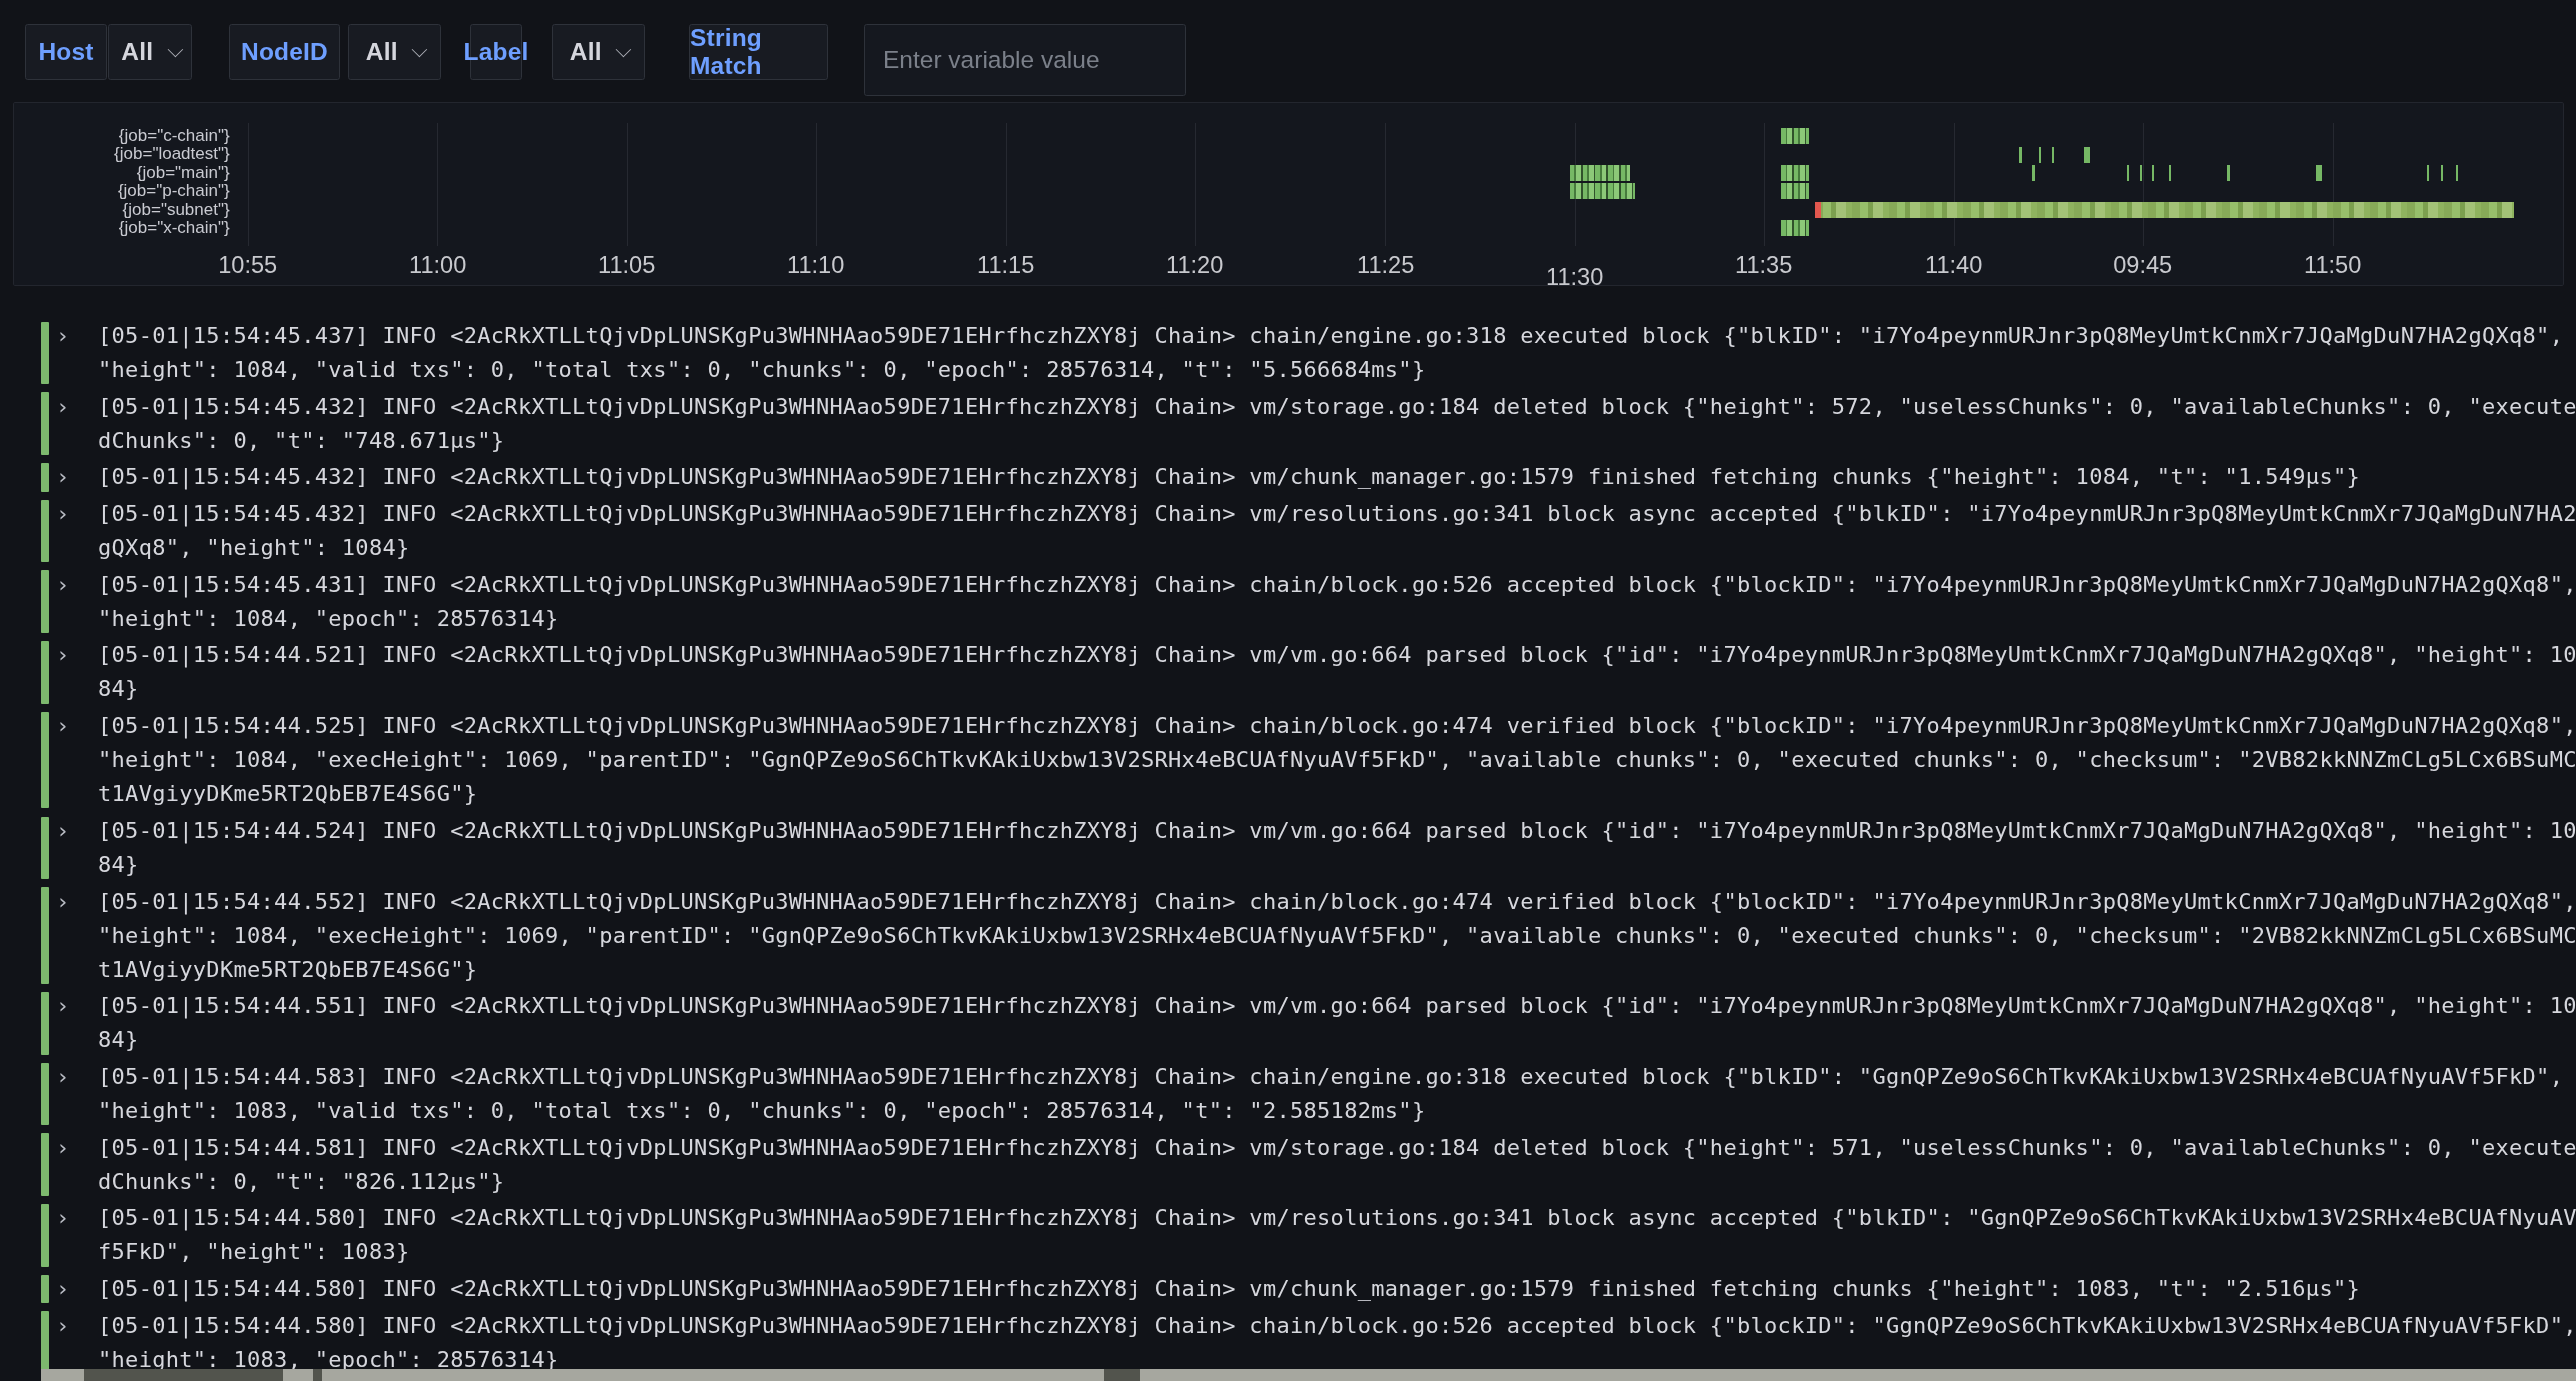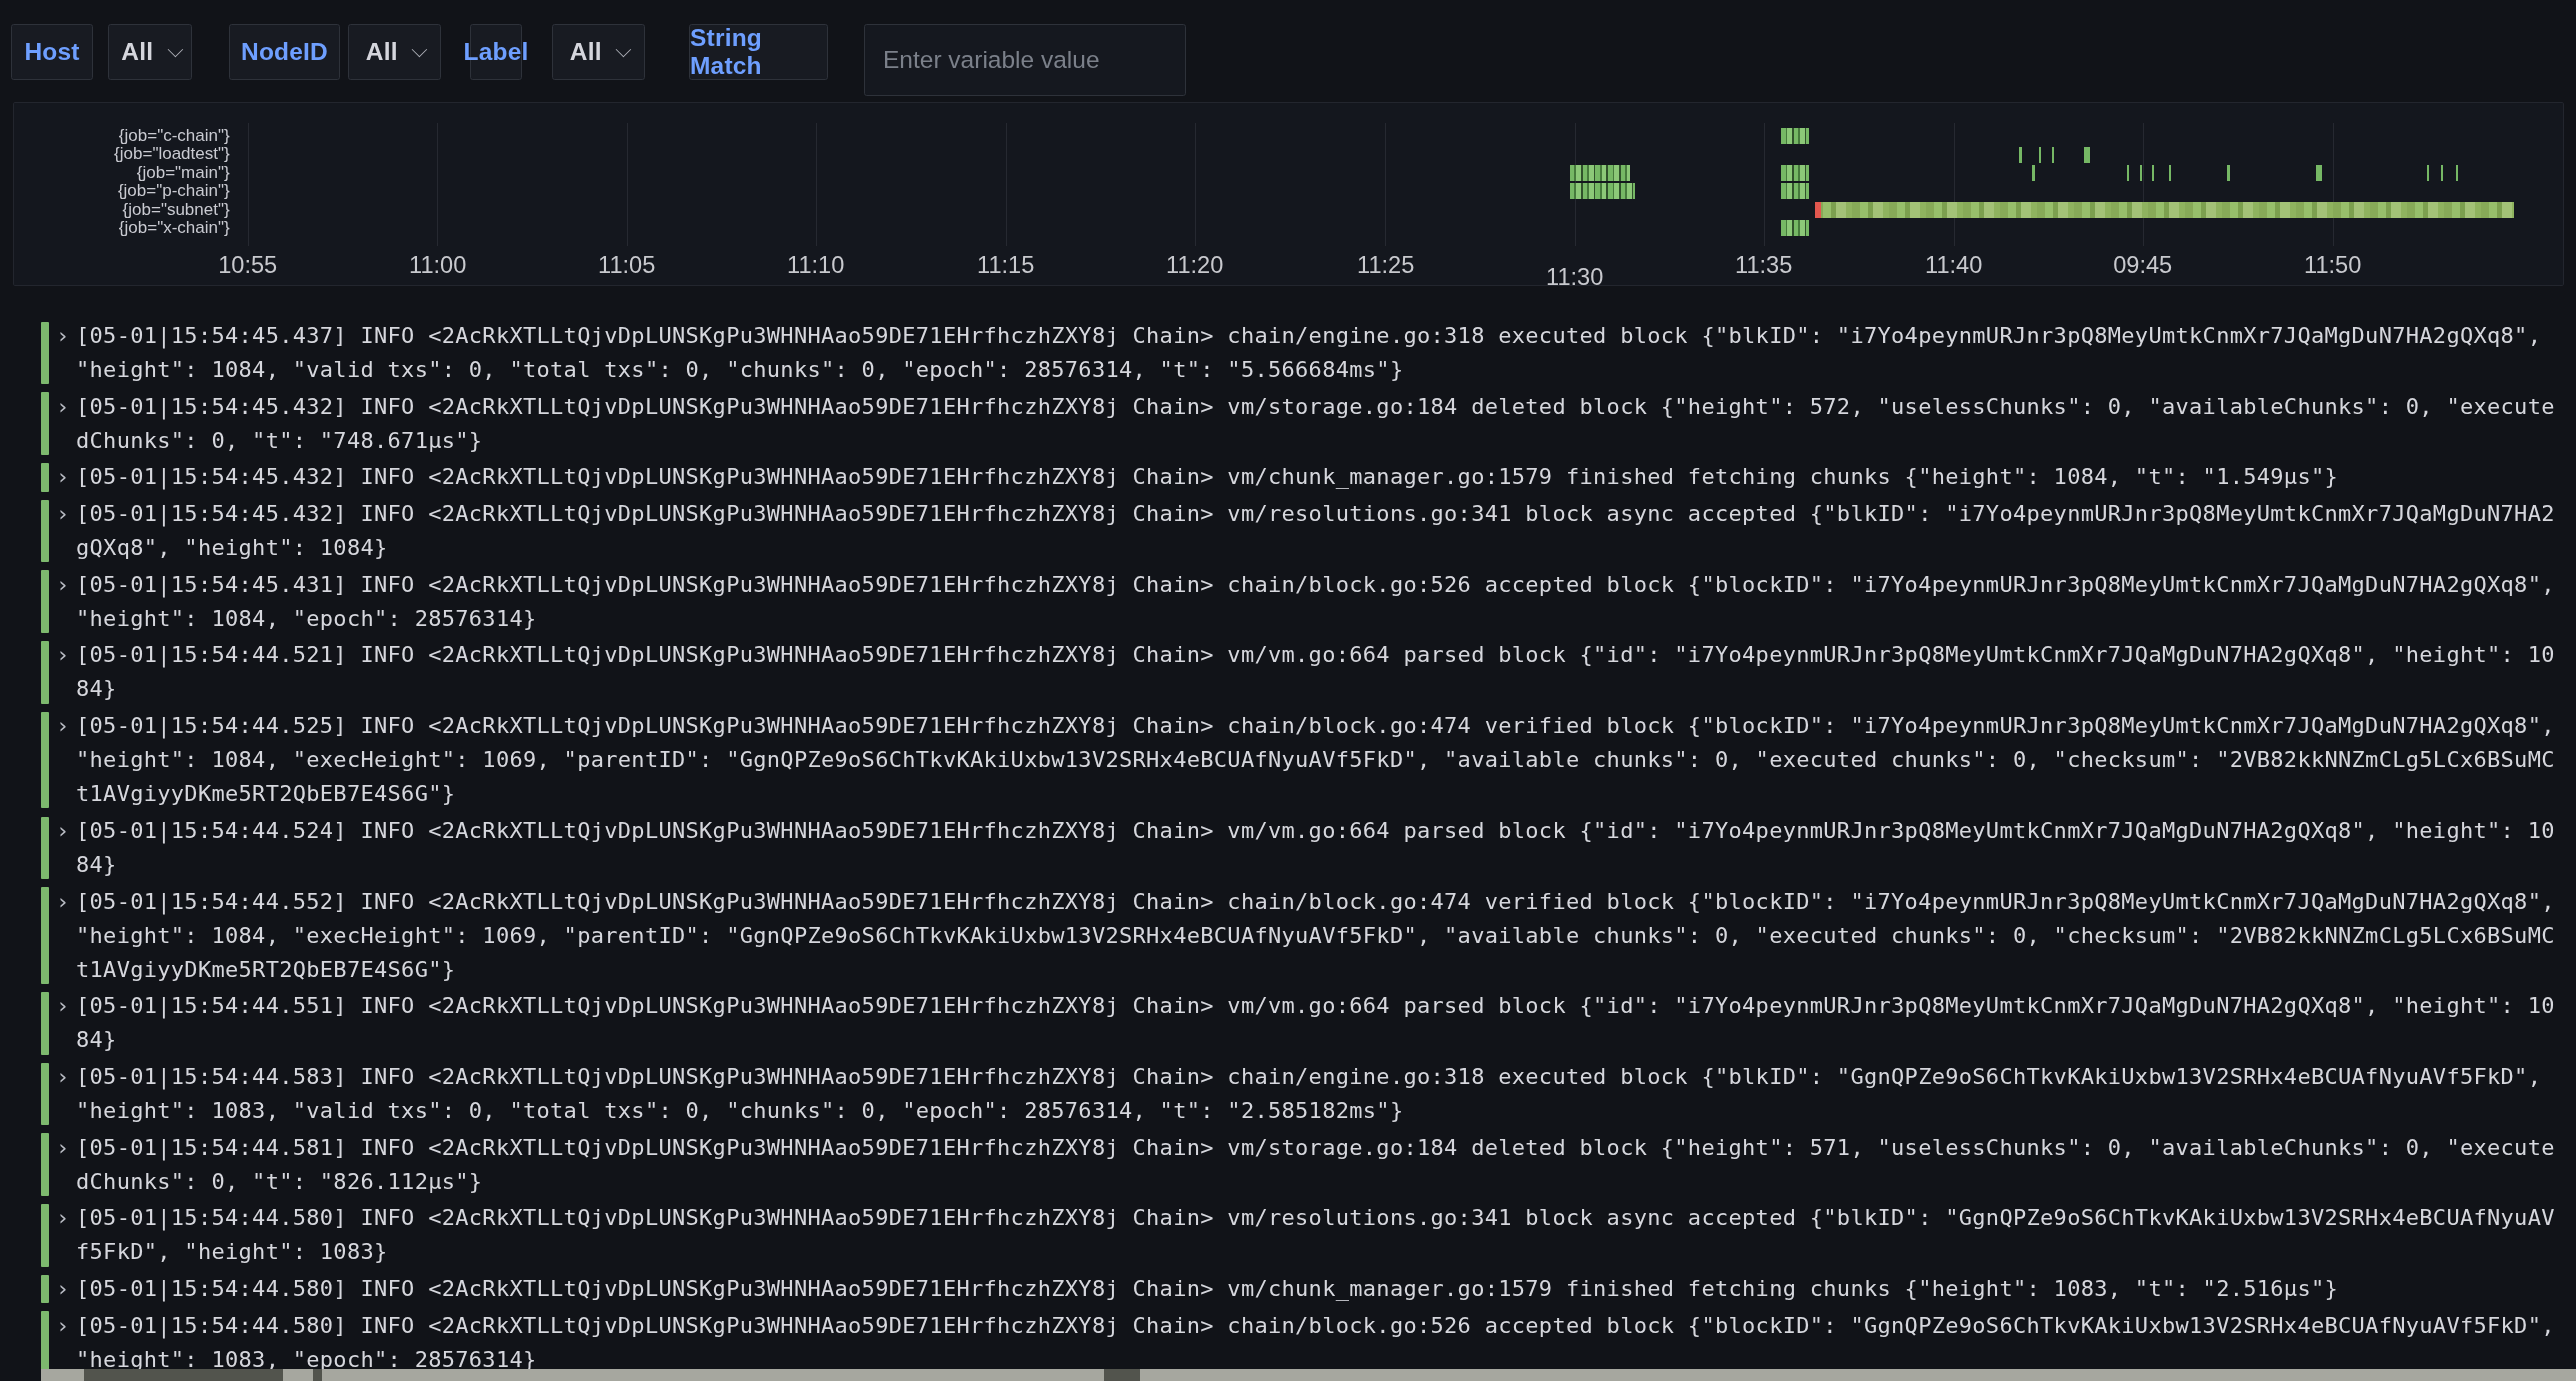--- a/index.html
+++ b/index.html
@@ -35,35 +35,35 @@
   .mark-tick{background:#76b865;}
   .mark-bar{background:repeating-linear-gradient(90deg,#87aa58 0 8.2px,#97bf6b 8.2px 16.3px,#7ca04f 16.3px 21px,#a3c277 21px 31px,#8fb35f 31px 37px);}
   .mark-bar .red-cap{position:absolute;left:0;top:0;width:6.3px;height:100%;background:#e2574f;}
 
   
   #log-list{position:absolute;left:0;top:319px;width:2576px;}
   .log-entry{position:relative;margin-bottom:2.7px;}
   .log-bar{position:absolute;left:41px;top:2.7px;bottom:2.7px;width:8.2px;background:#7db96e;border-radius:0.9px;}
   .log-chevron{position:absolute;left:56px;top:0;height:34px;line-height:34px;
                color:#b9bcc4;font-size:22px;font-family:"DejaVu Sans Mono",monospace;cursor:pointer;}
-  .log-lines{margin-left:76px;}
+  .log-lines{margin-left:98px;}
   .log-line{white-space:pre;font-family:"DejaVu Sans Mono",monospace;font-size:22px;
             line-height:34px;letter-spacing:0.3px;color:#d6d7dd;}
 
   
   #bottom-strip{position:absolute;left:41px;top:1369px;width:2535px;height:12.7px;background:#a6a79f;}
   #bottom-strip .dk{position:absolute;top:0;height:100%;background:#3d4038;opacity:.8;}
 </style>
 </head>
 <body>
 
 <div id="root">
 
   <div>
-    <div class="tb-box tb-label" style="left:11px;width:82px;">Host</div>
+    <div class="tb-box tb-label" style="left:25px;width:82px;">Host</div>
     <div class="tb-box" style="left:108px;width:84px;">
       <span class="tb-value">All</span>
       <span class="caret"></span>
     </div>
 
     <div class="tb-box tb-label" style="left:229px;width:111px;">NodeID</div>
     <div class="tb-box" style="left:348px;width:93px;">
       <span class="tb-value">All</span>
       <span class="caret"></span>
     </div>

